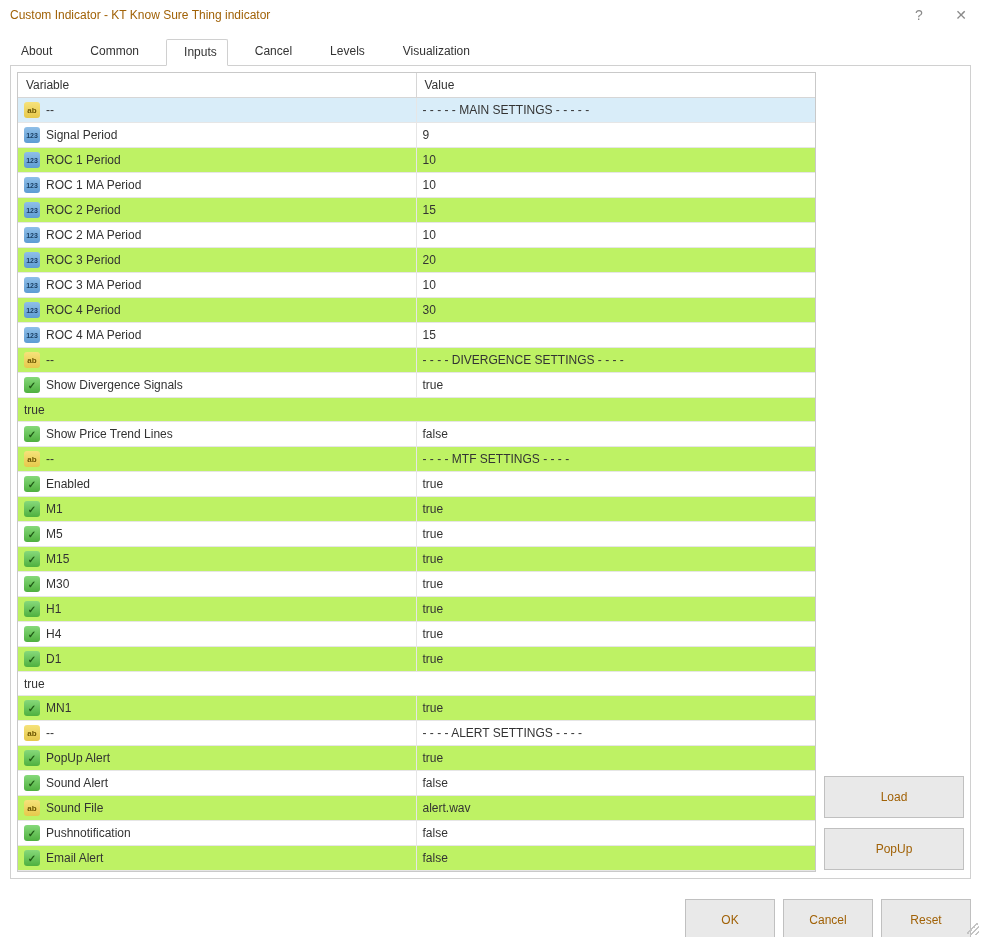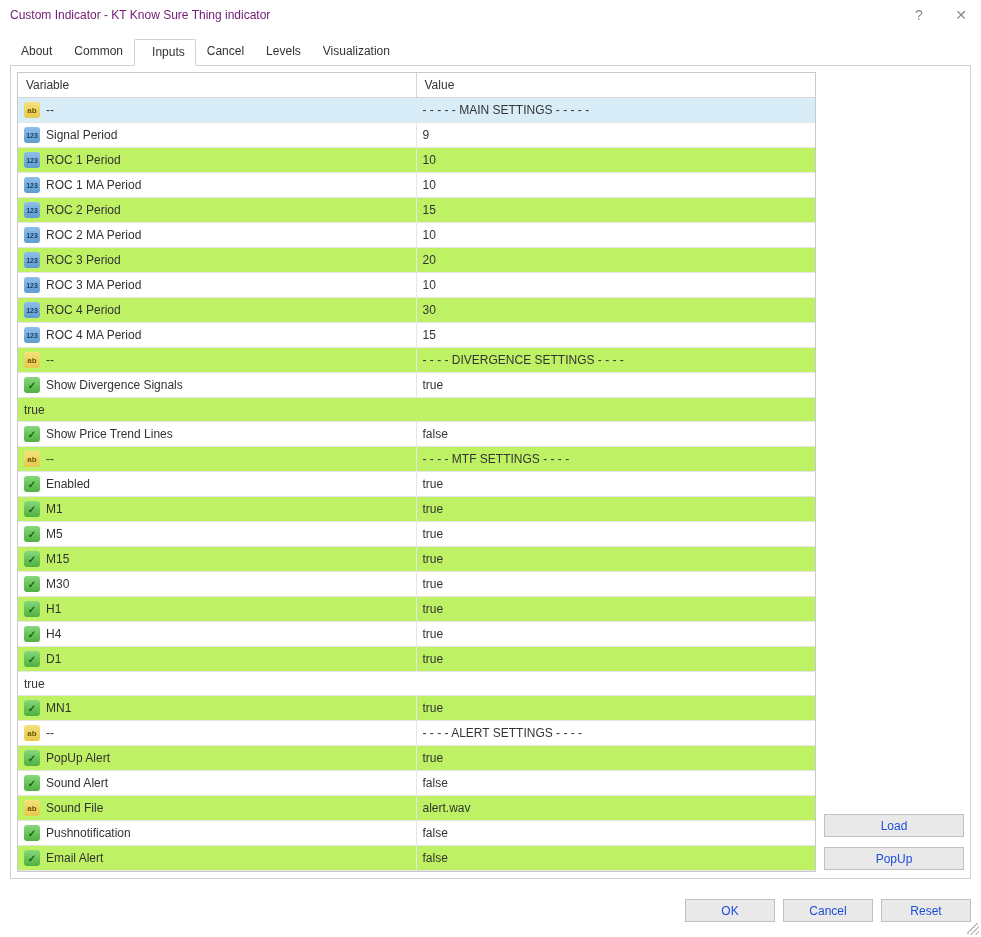--- a/index.html
+++ b/index.html
@@ -12,21 +12,21 @@
     width: 981px;
   }
   .titlebar {
     height: 30px;
     display: flex;
     align-items: center;
     padding: 0 10px;
     background: #ffffff;
   }
   .titlebar .title {
-    color: #701a75;
+    color: #a16207;
     font-size: 12px;
   }
   .titlebar .controls {
     margin-left: auto;
     display: flex;
     align-items: center;
     gap: 22px;
     color: #8a8a8a;
   }
   .titlebar .controls span {
@@ -34,21 +34,21 @@
     width: 20px;
     text-align: center;
   }
   .content {
     padding: 8px 10px 10px 10px;
     background: #ffffff;
   }
   .tabs {
     display: flex;
     align-items: flex-end;
-    gap: 0;
+    gap: 16px;
     position: relative;
     z-index: 2;
   }
   .tab {
     padding: 5px 10px 6px 10px;
     color: #333;
     font-size: 12px;
     border: 1px solid transparent;
     position: relative;
     cursor: default;
@@ -127,25 +127,25 @@
   .icon-bool::after { content: "✓"; font-size: 10px; }
   .side-buttons {
     display: flex;
     flex-direction: column;
     justify-content: flex-end;
     gap: 10px;
     width: 140px;
     padding-bottom: 2px;
   }
   button.winbtn {
-    height: 23px;
+    height: 42px;
     background: #e9e9e9;
     border: 1px solid #c0c0c0;
     font-size: 12px;
-    color: #1d4ed8;
+    color: #a16207;
     cursor: default;
     font-family: inherit;
   }
   .footer {
     display: flex;
     justify-content: flex-end;
     gap: 8px;
     padding: 10px 10px 10px 10px;
   }
   .footer button.winbtn { width: 90px; }

